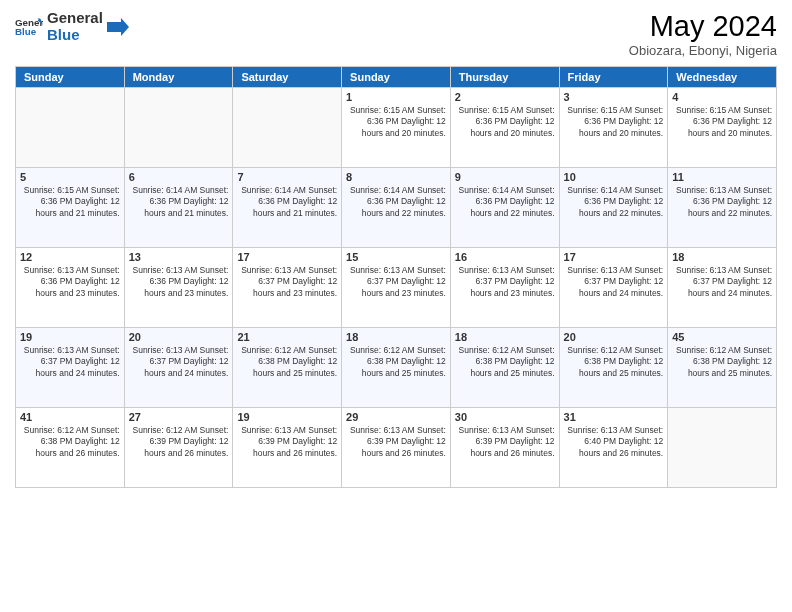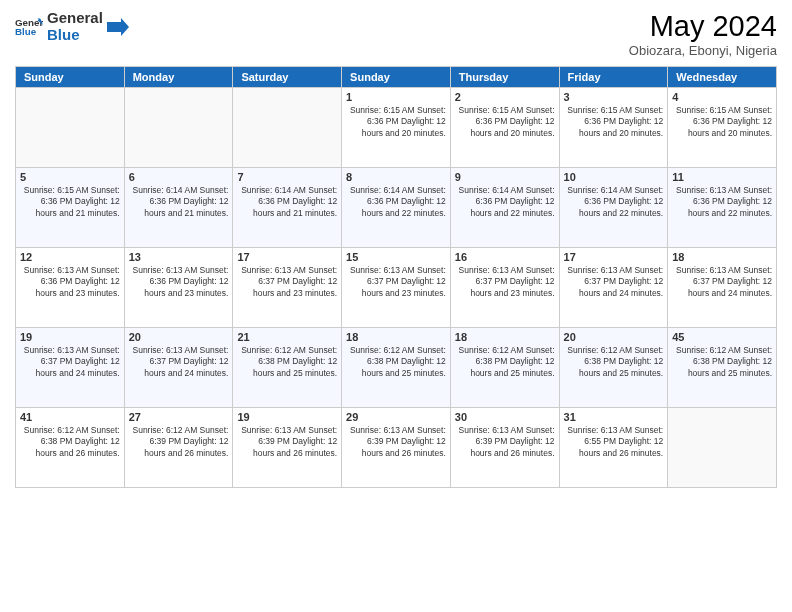--- a/index.html
+++ b/index.html
@@ -341,21 +341,21 @@
           <td>
             <div class="day-num">30</div>
             <div class="day-info">Sunrise: 6:13 AM
 Sunset: 6:39 PM
 Daylight: 12 hours
 and 26 minutes.</div>
           </td>
           <td>
             <div class="day-num">31</div>
             <div class="day-info">Sunrise: 6:13 AM
-Sunset: 6:55 PM
+Sunset: 6:40 PM
 Daylight: 12 hours
 and 26 minutes.</div>
           </td>
           <td class="empty"></td>
         </tr>
       </tbody>
   </table>
 </div>
 
 </body></html>

